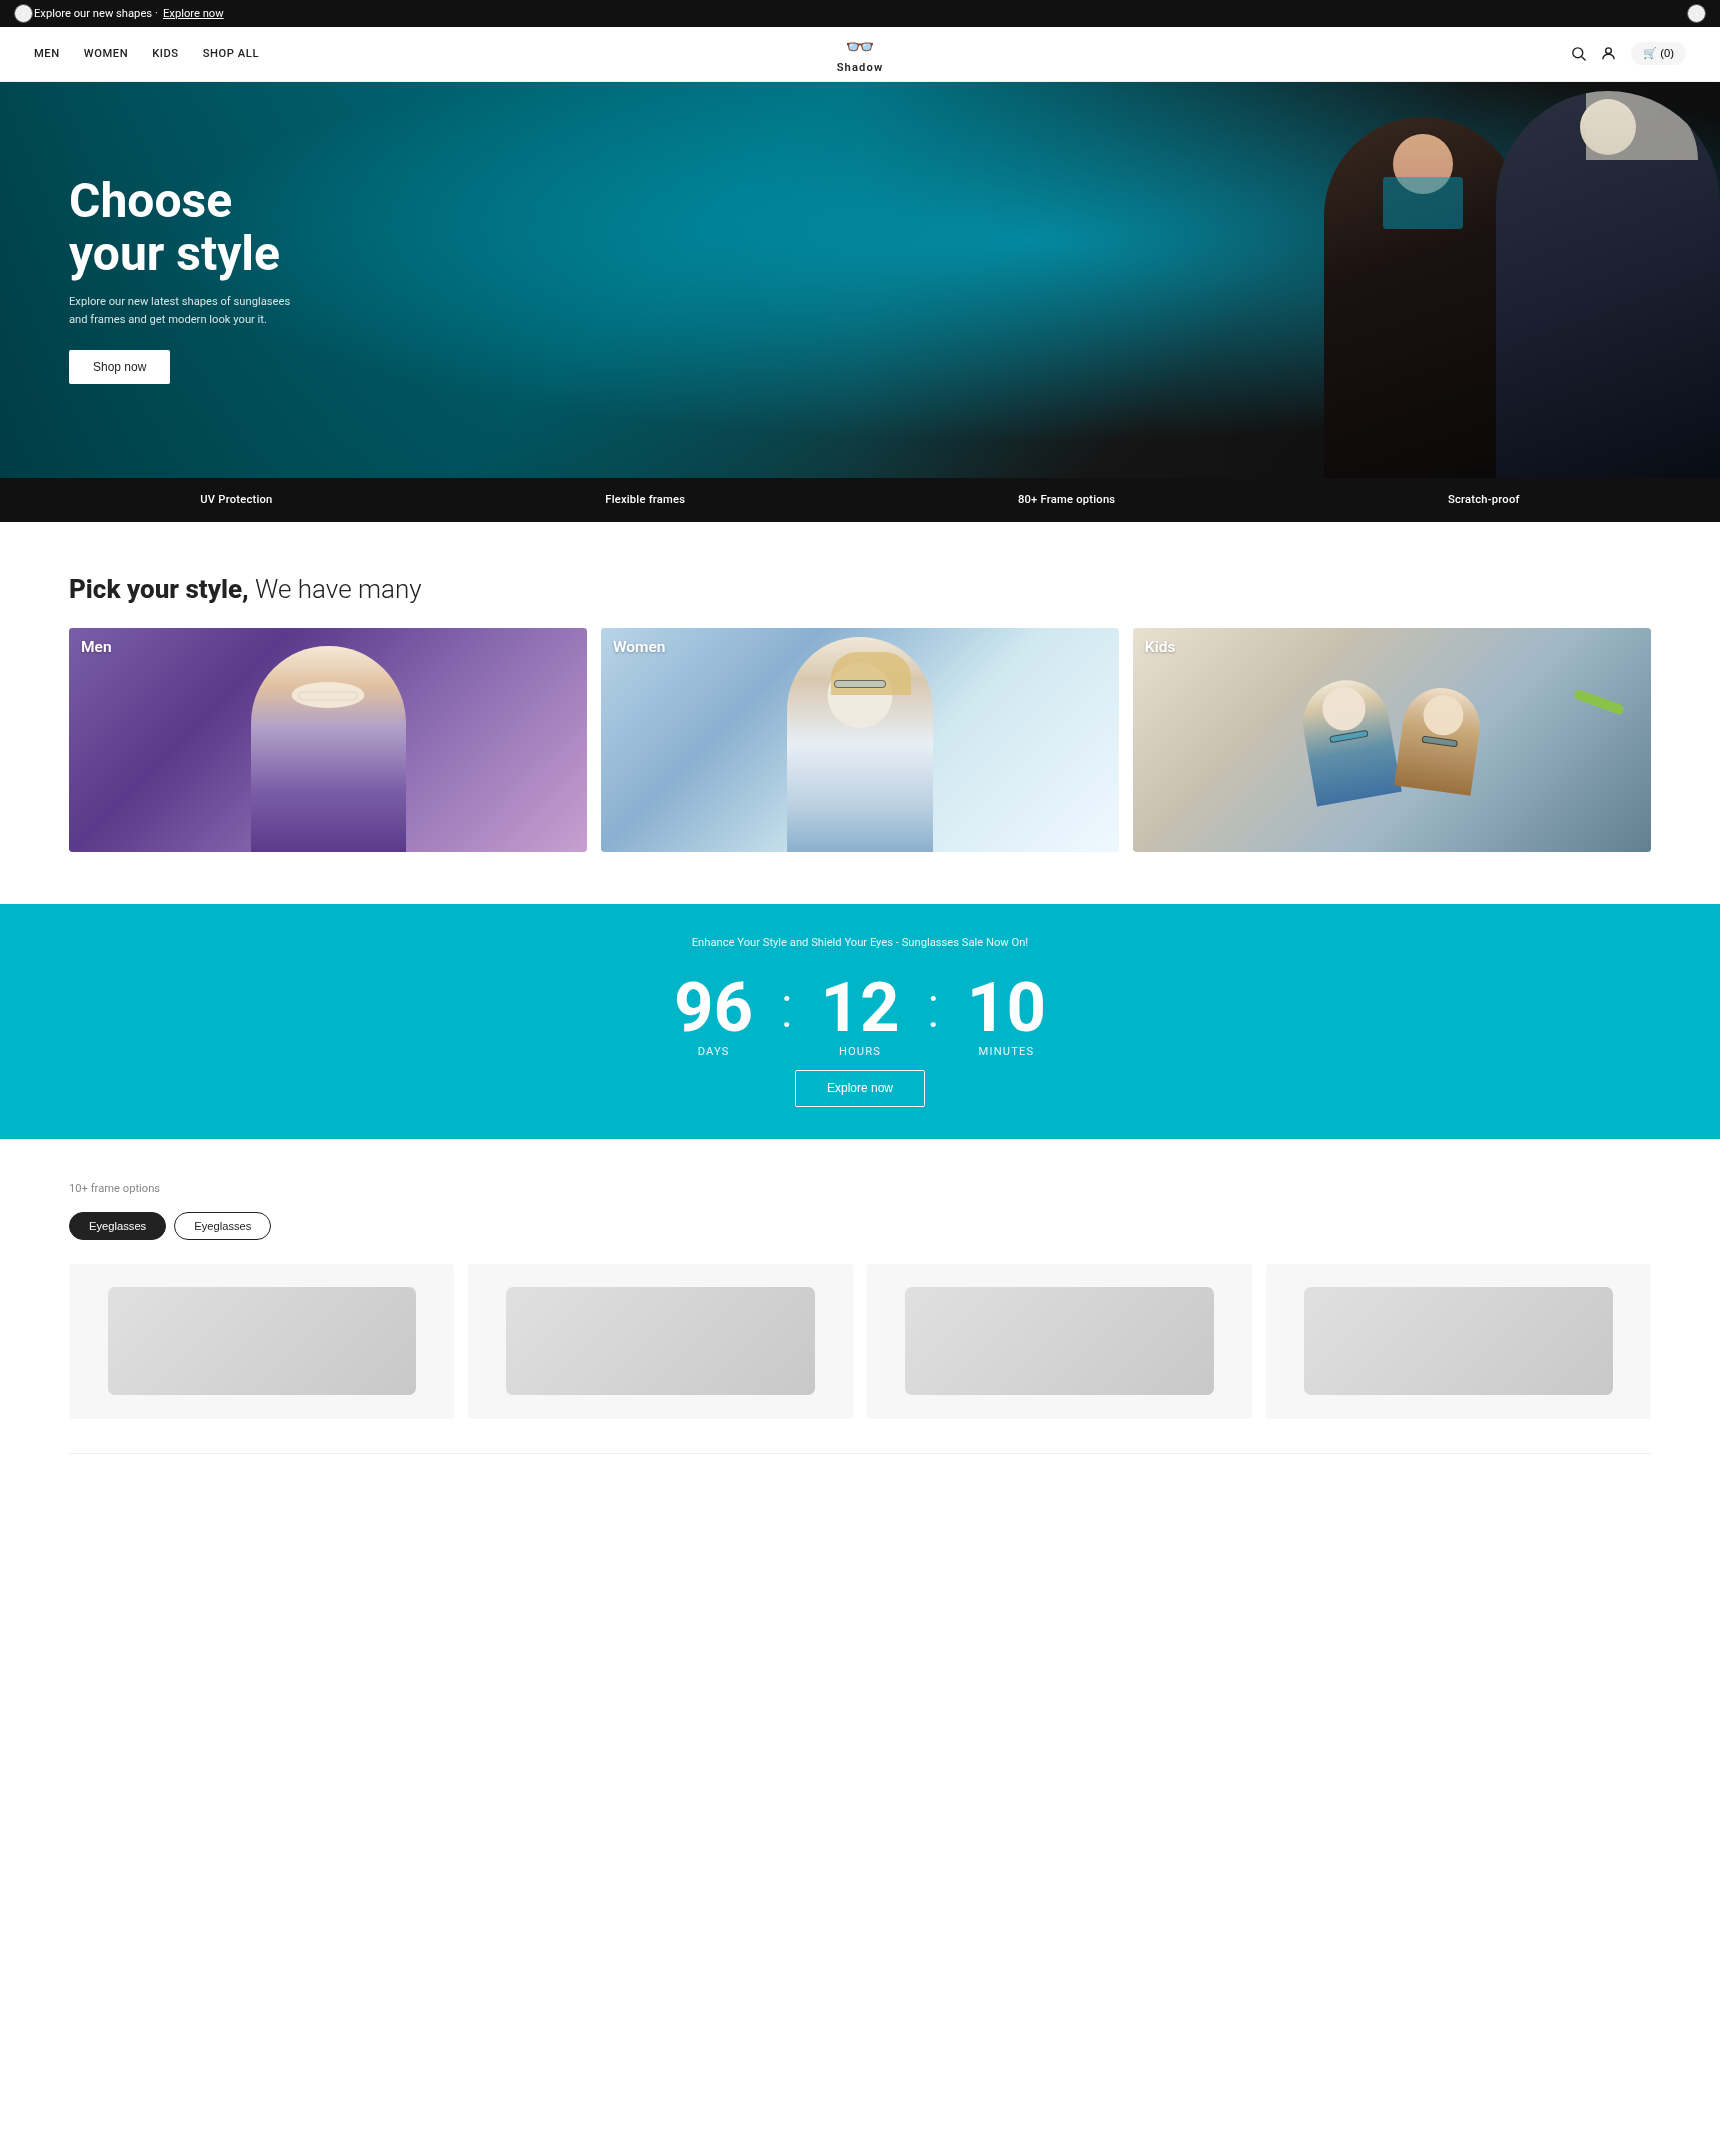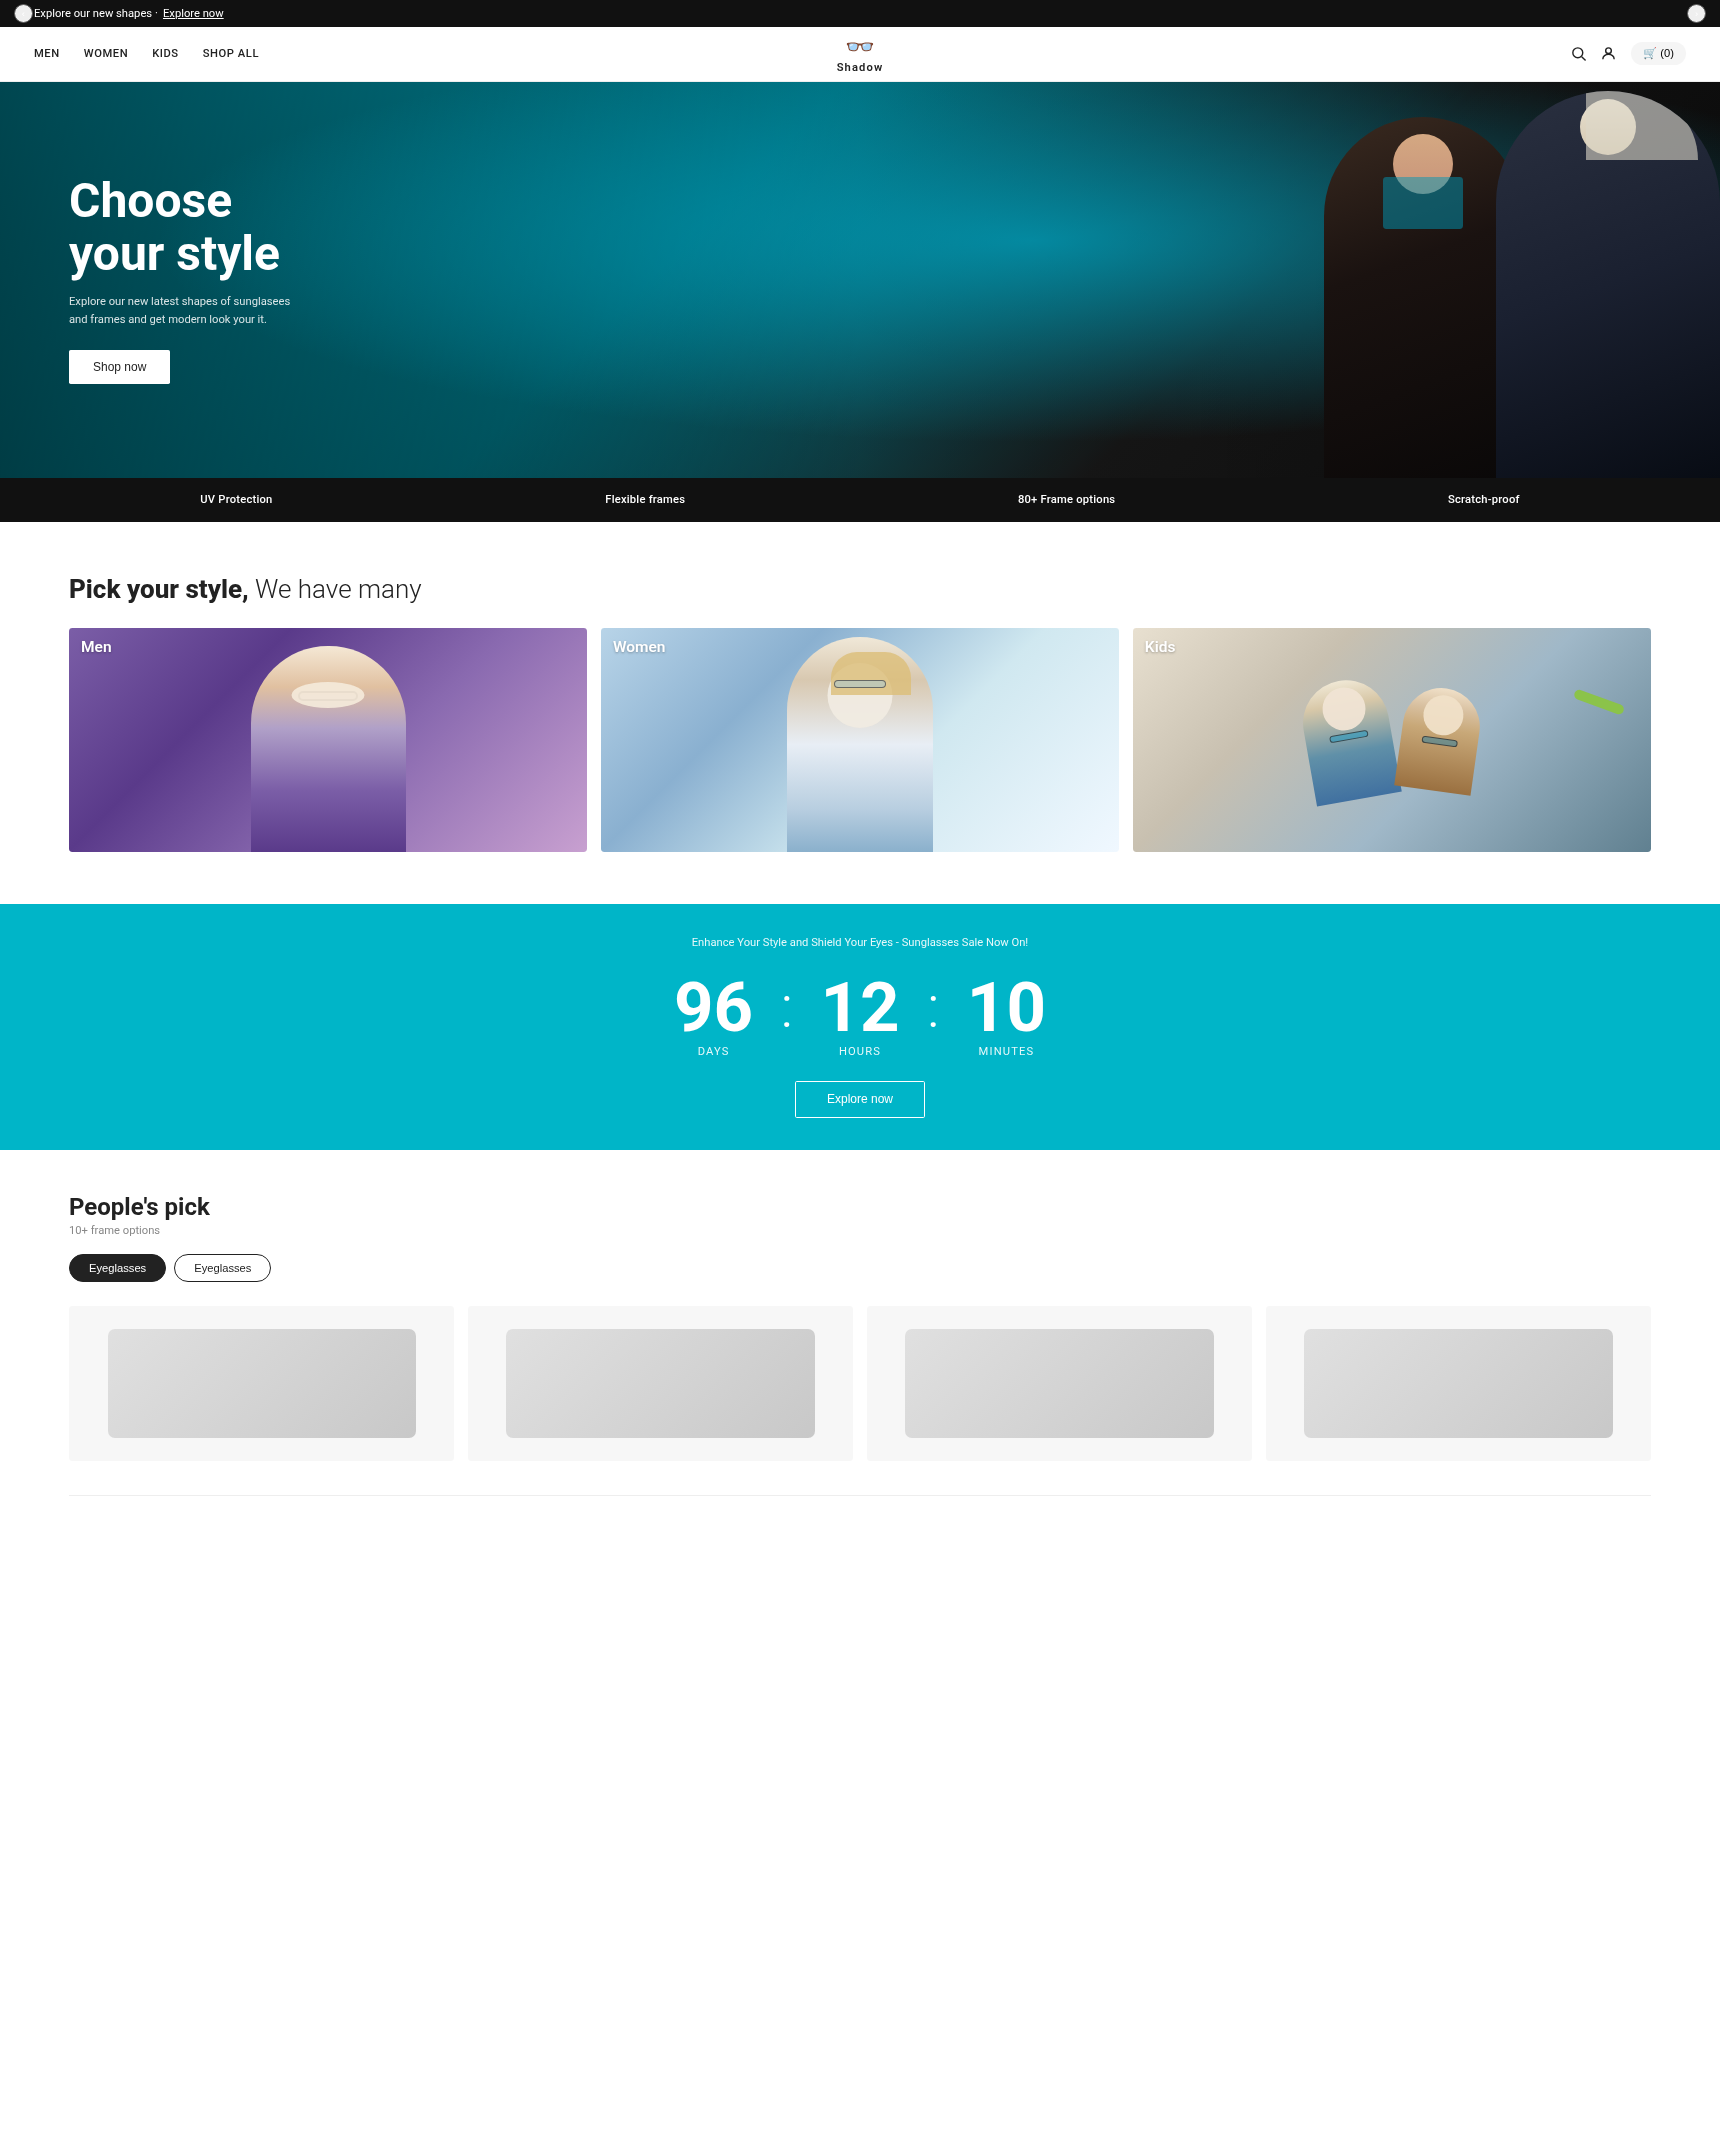--- a/index.html
+++ b/index.html
@@ -188,21 +188,21 @@
     .countdown-promo {
       font-size: 11.2px;
       color: rgba(255,255,255,0.9);
       margin-bottom: 24px;
     }
     .countdown-timer {
       display: flex;
       align-items: center;
       justify-content: center;
       gap: 0;
-      margin-bottom: 23px;
+      margin-bottom: 12px;
     }
     .countdown-unit {
       text-align: center;
       min-width: 120px;
     }
     .countdown-number {
       font-size: 69px;
       font-weight: 700;
       color: #fff;
       line-height: 1;
@@ -430,21 +430,20 @@
     <div class="countdown-sep">:</div>
     <div class="countdown-unit">
       <div class="countdown-number">10</div>
       <div class="countdown-label">MINUTES</div>
     </div>
   </div>
   <button class="explore-btn">Explore now</button>
 </section>
 
 <section class="peoples-pick">
-  <h2 class="peoples-pick-title">People's pick</h2>
   <p class="peoples-pick-sub">10+ frame options</p>
   <div class="filter-tabs">
     <button class="filter-tab active">Eyeglasses</button>
     <button class="filter-tab inactive">Eyeglasses</button>
   </div>
   <div class="products-row">
     <div class="product-card">
       <div class="product-placeholder"></div>
     </div>
     <div class="product-card">

